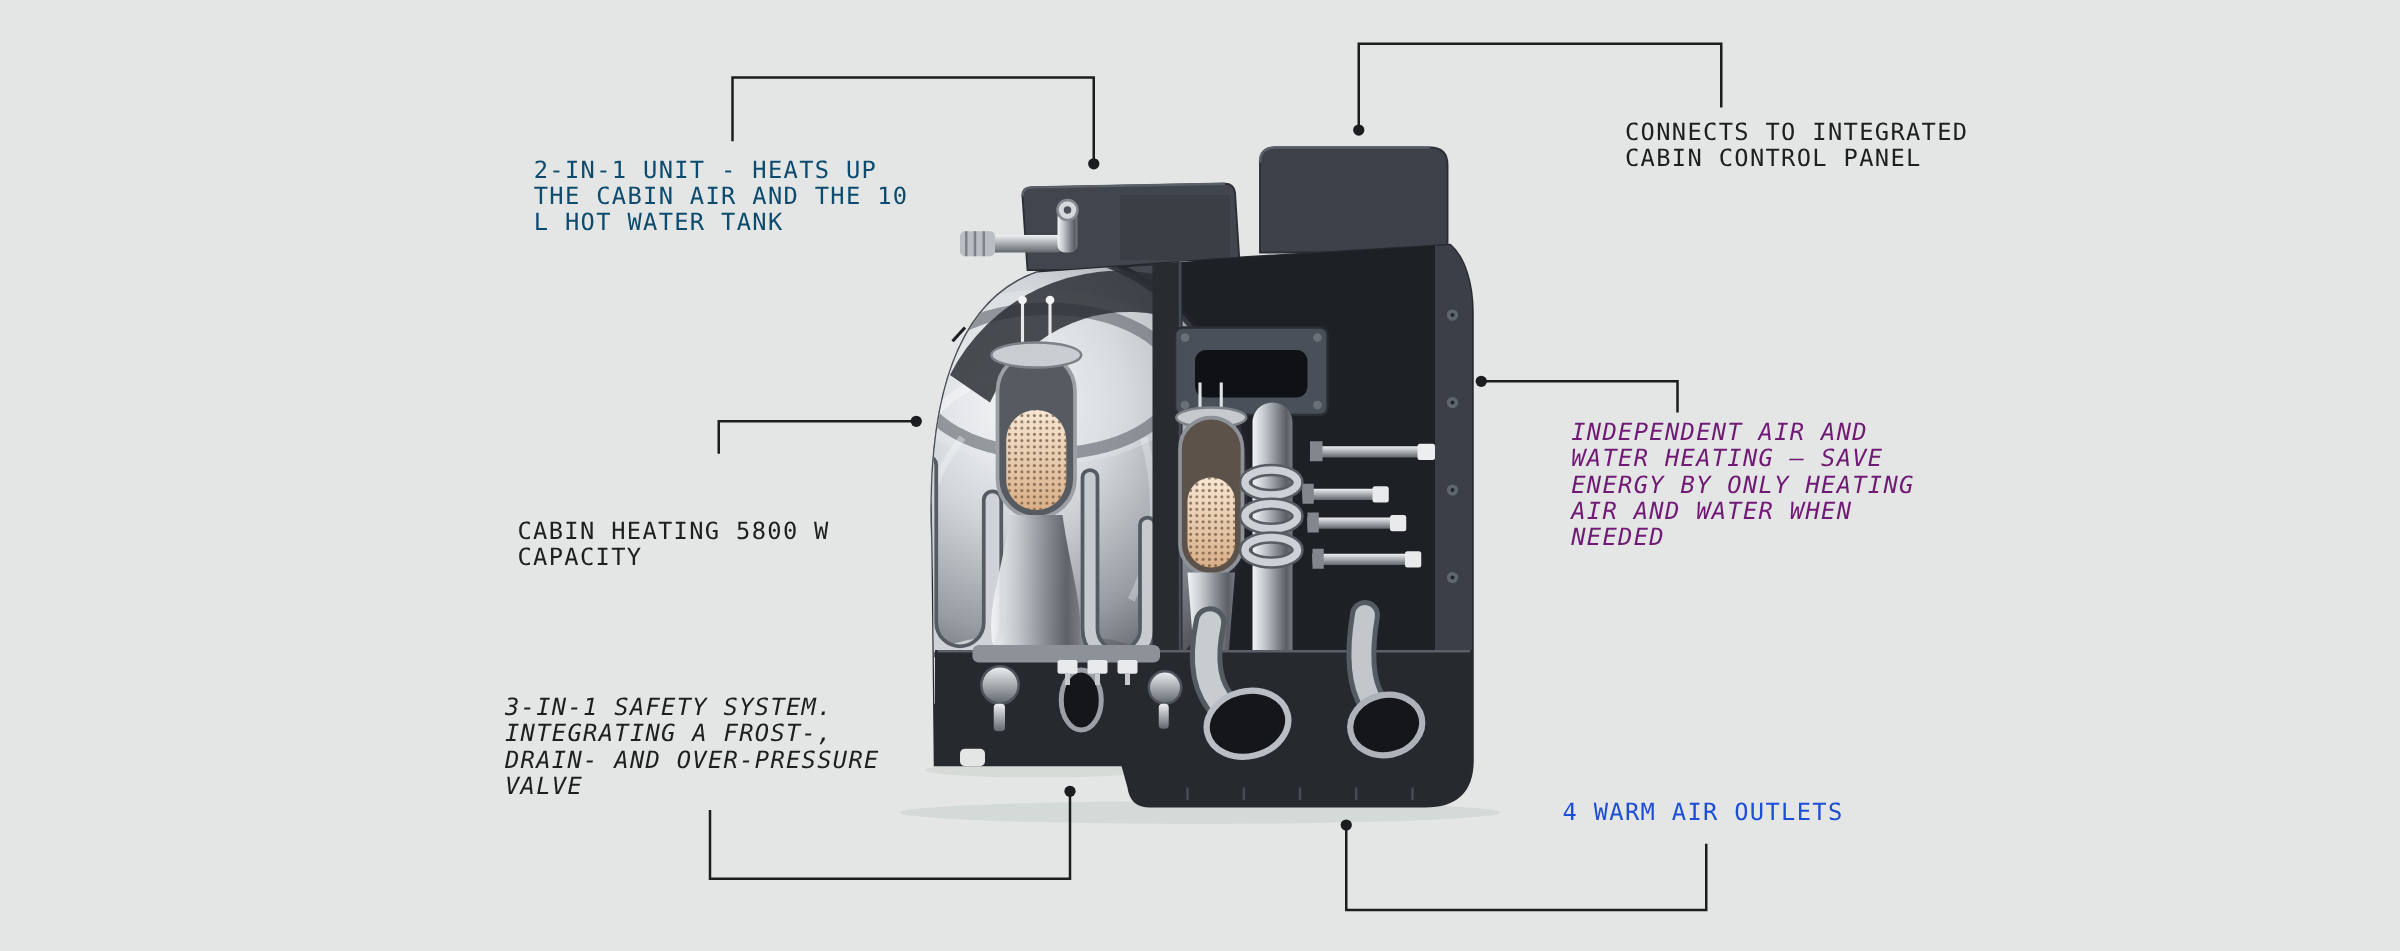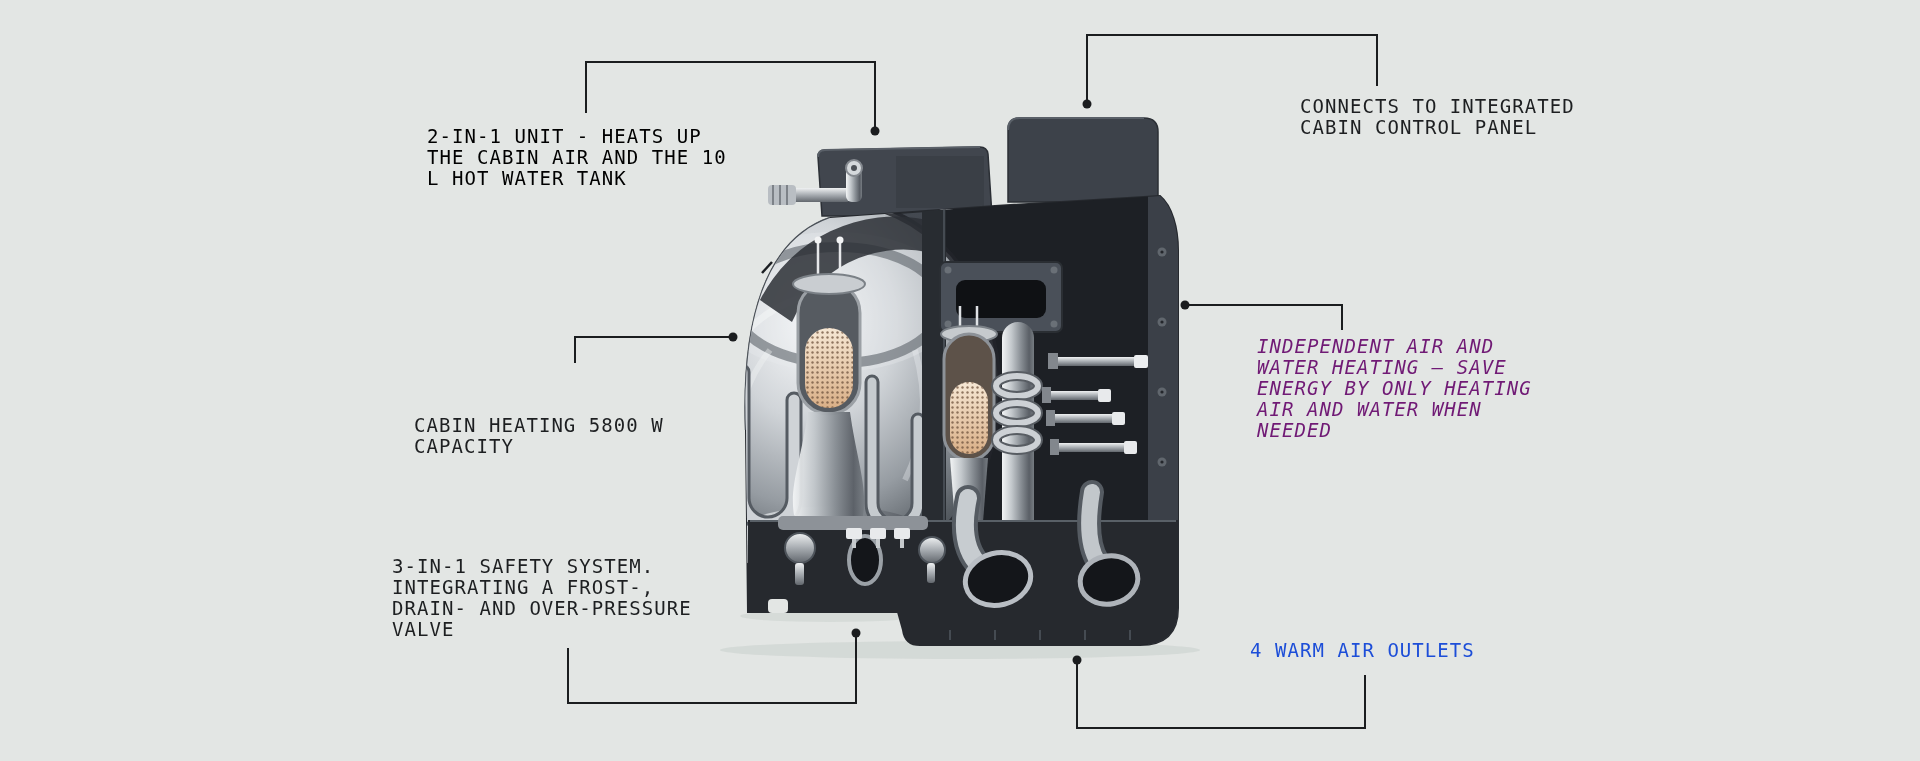--- a/index.html
+++ b/index.html
@@ -279,30 +279,30 @@
         <circle cx="733" cy="337" r="4.5" fill="#1b1d1f"></circle>
         <polyline points="1342,330 1342,305 1185,305" fill="none" stroke="#1b1d1f" stroke-width="2"></polyline>
         <circle cx="1185" cy="305" r="4.5" fill="#1b1d1f"></circle>
         <polyline points="568,648 568,703 856,703 856,633" fill="none" stroke="#1b1d1f" stroke-width="2"></polyline>
         <circle cx="856" cy="633" r="4.5" fill="#1b1d1f"></circle>
         <polyline points="1365,675 1365,728 1077,728 1077,660" fill="none" stroke="#1b1d1f" stroke-width="2"></polyline>
         <circle cx="1077" cy="660" r="4.5" fill="#1b1d1f"></circle>
       </g>
   </svg>
 
-  <div class="annotation-label" style="color: #000000; left: 427px; top: 126px;">2-IN-1 UNIT - HEATS UP
+  <div class="annotation-label" style="color: #0c4a6e; left: 427px; top: 126px;">2-IN-1 UNIT - HEATS UP
 THE CABIN AIR AND THE 10
 L HOT WATER TANK</div>
   <div class="annotation-label" style="color: rgb(29, 31, 33); left: 1300px; top: 96px;">CONNECTS TO INTEGRATED
 CABIN CONTROL PANEL</div>
   <div class="annotation-label" style="color: rgb(29, 31, 33); left: 414px; top: 377px; margin-top: 38px;">CABIN HEATING 5800 W
 CAPACITY</div>
   <div class="annotation-label" style="color: #701a75; left: 1257px; top: 336px; font-style: italic;">INDEPENDENT AIR AND
 WATER HEATING – SAVE
 ENERGY BY ONLY HEATING
 AIR AND WATER WHEN
 NEEDED</div>
-  <div class="annotation-label" style="color: rgb(29, 31, 33); left: 392px; top: 556px;">3-IN-1 SAFETY SYSTEM.
+  <div class="annotation-label" style="color: rgb(29, 31, 33); left: 404px; top: 556px; font-style: italic;">3-IN-1 SAFETY SYSTEM.
 INTEGRATING A FROST-,
 DRAIN- AND OVER-PRESSURE
 VALVE</div>
   <div class="annotation-label" style="color: #1d4ed8; left: 1250px; top: 640px;">4 WARM AIR OUTLETS</div>
 </div>
 
 </body></html>

